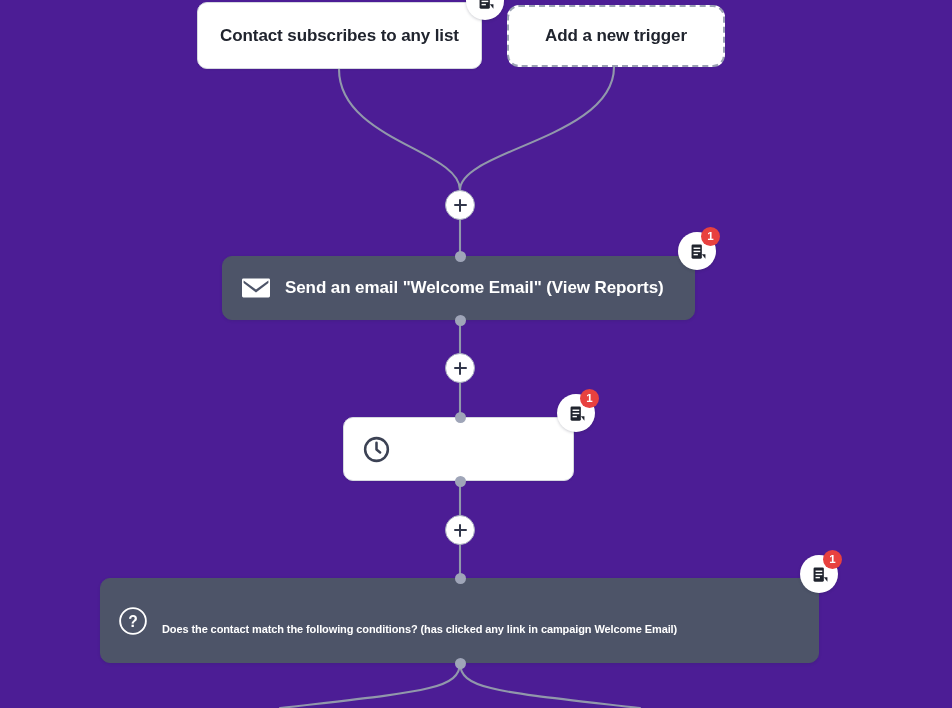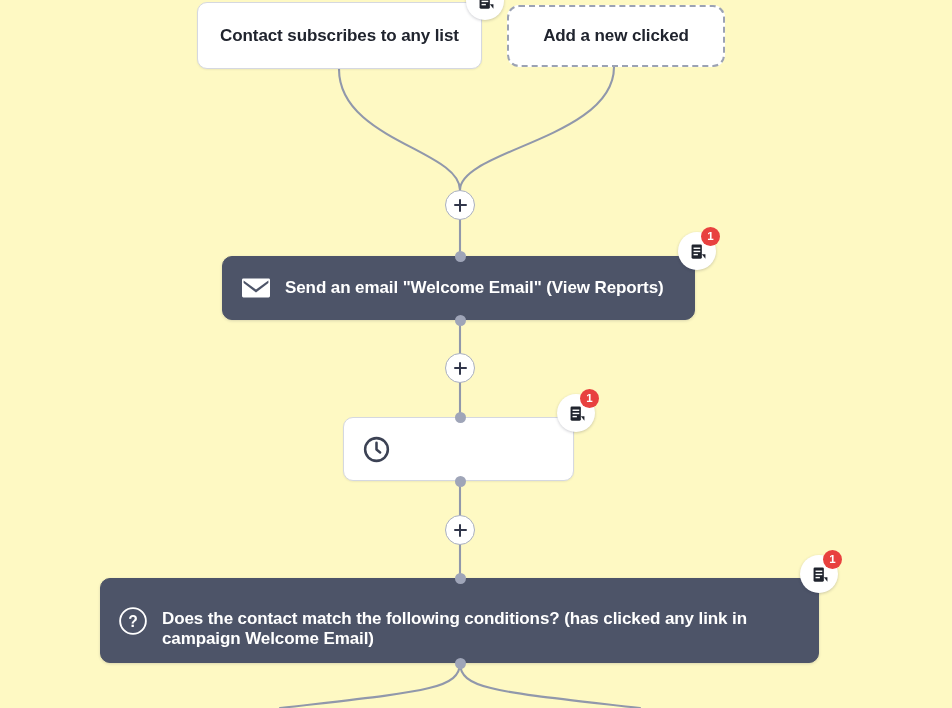--- a/index.html
+++ b/index.html
@@ -12,21 +12,21 @@
     overflow: hidden;
     background: #f4f5f9;
     font-family: "Liberation Sans", sans-serif;
     -webkit-font-smoothing: antialiased;
   }
 
   #canvas {
     position: relative;
     width: 952px;
     height: 708px;
-    background: #fef9c3;
+    background: #4c1d95;
   }
 
   
   #connectors {
     position: absolute;
     left: 0;
     top: 0;
     width: 952px;
     height: 708px;
     pointer-events: none;
@@ -126,23 +126,23 @@
   
   #node-condition {
     left: 100px;
     top: 578px;
     width: 719px;
     height: 85px;
     padding-left: 17px;
     align-items: center;
   }
   #node-condition .node-label {
-    font-size: 17px;
+    font-size: 11px;
     margin-left: 14px;
-    line-height: 20px;
+    line-height: 32px;
     max-width: 620px;
     margin-top: 17px;
   }
 
   
   .icon-wrap {
     flex: 0 0 auto;
     display: flex;
     align-items: center;
     justify-content: center;
@@ -279,21 +279,21 @@
         <rect x="7" y="7" width="8.5" height="1.8" fill="#ffffff"></rect>
         <rect x="7" y="11" width="8.5" height="1.8" fill="#ffffff"></rect>
         <rect x="7" y="15" width="5.5" height="1.8" fill="#ffffff"></rect>
         <path d="M17.5 15.5 L22 15.5 L22 21 Z" fill="#20242e"></path>
       </svg>
     </span>
 
   </div>
 
   <div id="trigger-add-new" class="node node-dashed">
-    <span class="node-label label-dark-text">Add a new clicked</span>
+    <span class="node-label label-dark-text">Add a new trigger</span>
   </div>
 
   <div id="plus-1" class="plus-btn"></div>
   <div id="plus-2" class="plus-btn"></div>
   <div id="plus-3" class="plus-btn"></div>
 
   <div id="node-email" class="node node-dark">
     <span class="icon-wrap icon-envelope">
       <svg width="30" height="24" viewBox="0 0 30 24" aria-hidden="true">
         <rect x="1" y="2.5" width="28" height="19" rx="1.4" fill="#ffffff"></rect>

